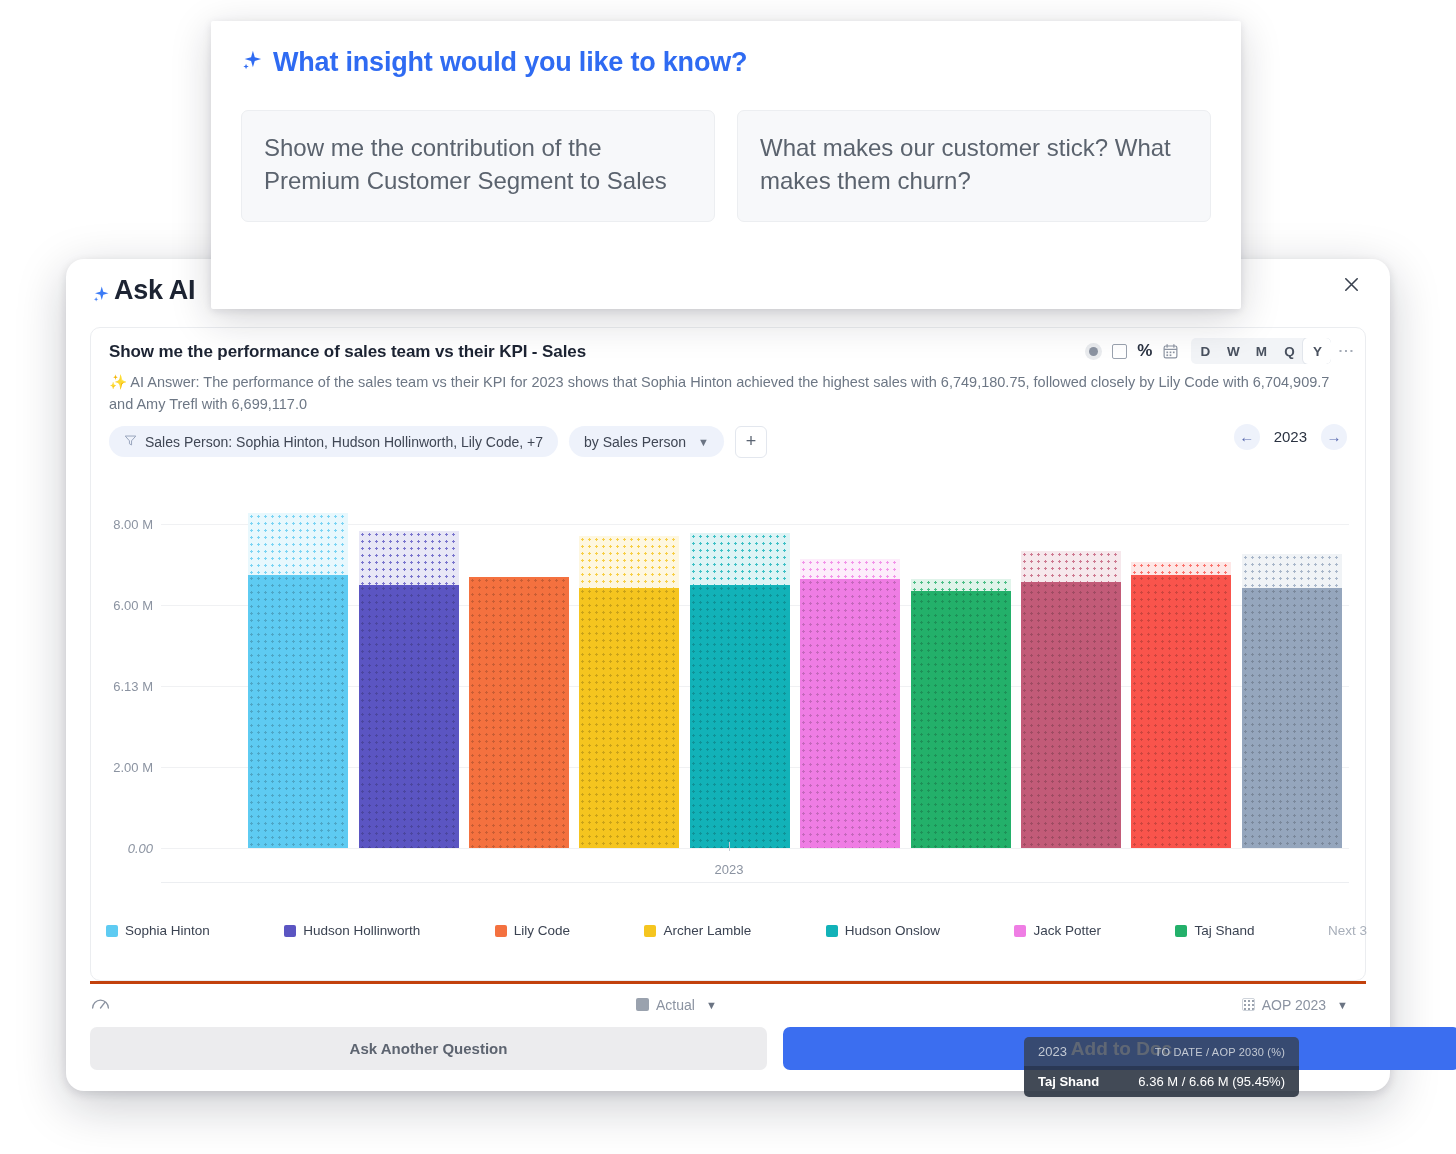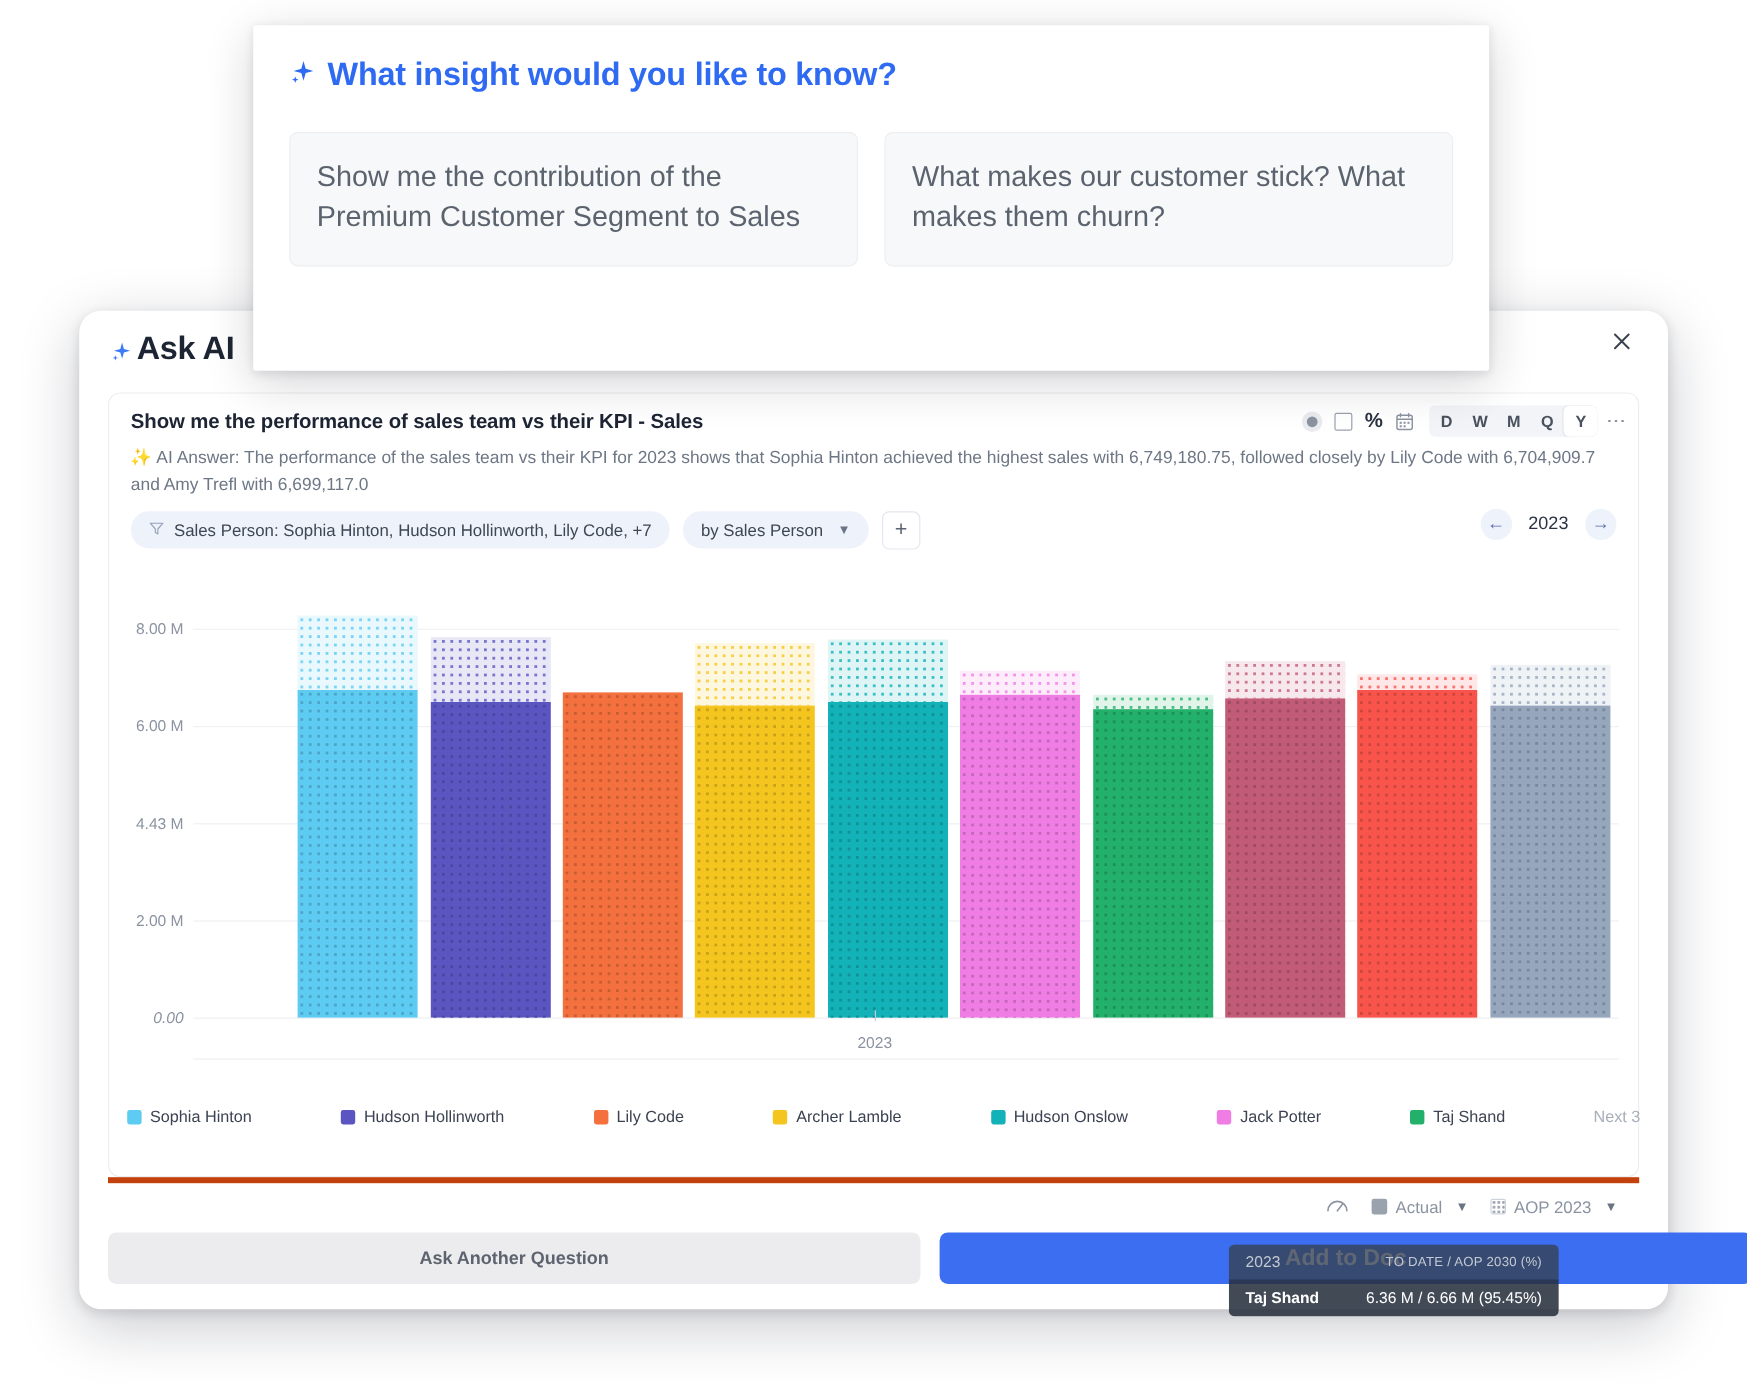--- a/index.html
+++ b/index.html
@@ -136,22 +136,22 @@
     position:absolute;left:0;top:595px;width:1276px;
     display:flex;align-items:center;justify-content:space-between;gap:0px;flex-wrap:nowrap;
   }
   .leg-item{display:flex;align-items:center;gap:7px;margin:0 15px;cursor:pointer;}
   .leg-sw{width:12px;height:12px;border-radius:2px;}
   .leg-label{font-size:13.5px;color:#3b4352;}
   #leg-next{font-size:13.5px;color:#a8afba;margin-left:14px;cursor:pointer;}
   
   #chart-footer{
     position:absolute;left:24px;top:722px;width:1276px;height:44px;
-    border-top:5px solid #c2410c;
-    display:flex;align-items:center;justify-content:flex-end;gap:18px;padding-right:18px;
+    border-top:3px solid #c2410c;
+    display:flex;align-items:center;justify-content:space-between;gap:18px;padding-right:18px;
     box-sizing:border-box;
   }
   .ft-item{display:flex;align-items:center;gap:7px;font-size:14px;color:#8b93a1;cursor:pointer;}
   .ft-sw-solid{width:13px;height:13px;background:#9aa2ae;border-radius:2px;}
   .ft-sw-dot{
     width:13px;height:13px;border-radius:2px;background:#ffffff;
     background-image:radial-gradient(#9aa2ae 1.1px, transparent 1.2px);
     background-size:4px 4px;border:1px solid #cfd4db;box-sizing:border-box;
   }
   
@@ -288,21 +288,21 @@
       <div id="grid">
           <div class="grid-line" style="top: 360px;"></div>
           <div class="grid-line" style="top: 279.07px;"></div>
           <div class="grid-line" style="top: 198.14px;"></div>
           <div class="grid-line" style="top: 117.209px;"></div>
           <div class="grid-line" style="top: 36.2791px;"></div>
         </div>
       <div id="yaxis">
           <div class="y-tick" style="top: 360px; font-style: italic;">0.00</div>
           <div class="y-tick" style="top: 279.07px;">2.00 M</div>
-          <div class="y-tick" style="top: 198.14px;">4.43 M</div>
+          <div class="y-tick" style="top: 198.14px;">6.13 M</div>
           <div class="y-tick" style="top: 117.209px;">6.00 M</div>
           <div class="y-tick" style="top: 36.2791px;">8.00 M</div>
         </div>
       <div id="bars">
           <div class="bar-wrap" style="left: 5.244px; width: 99.912px; top: 25.3535px; height: 334.647px;">
             <div class="bar-target" style="top: 0px; height: 61.5401px; background: radial-gradient(rgb(123, 212, 244) 1.3px, transparent 1.4px) 0% 0% / 7px 7px rgb(232, 248, 253);"></div>
             <div class="bar-actual" style="height: 273.106px; background: radial-gradient(rgb(77, 166, 198) 1.3px, transparent 1.4px) 0% 0% / 7px 7px rgb(94, 203, 242);"></div>
           </div>
           <div class="bar-wrap" style="left: 115.644px; width: 99.912px; top: 43.1581px; height: 316.842px;">
             <div class="bar-target" style="top: 0px; height: 53.8186px; background: radial-gradient(rgb(121, 116, 205) 1.3px, transparent 1.4px) 0% 0% / 7px 7px rgb(232, 231, 246);"></div>

